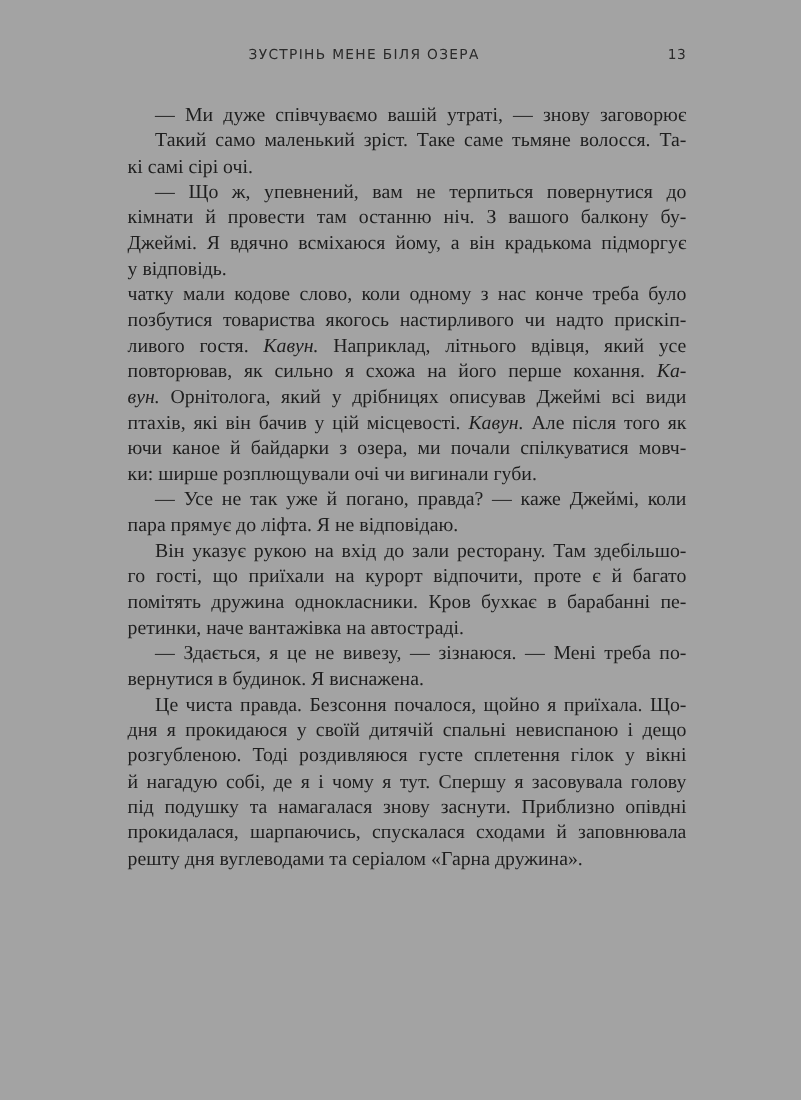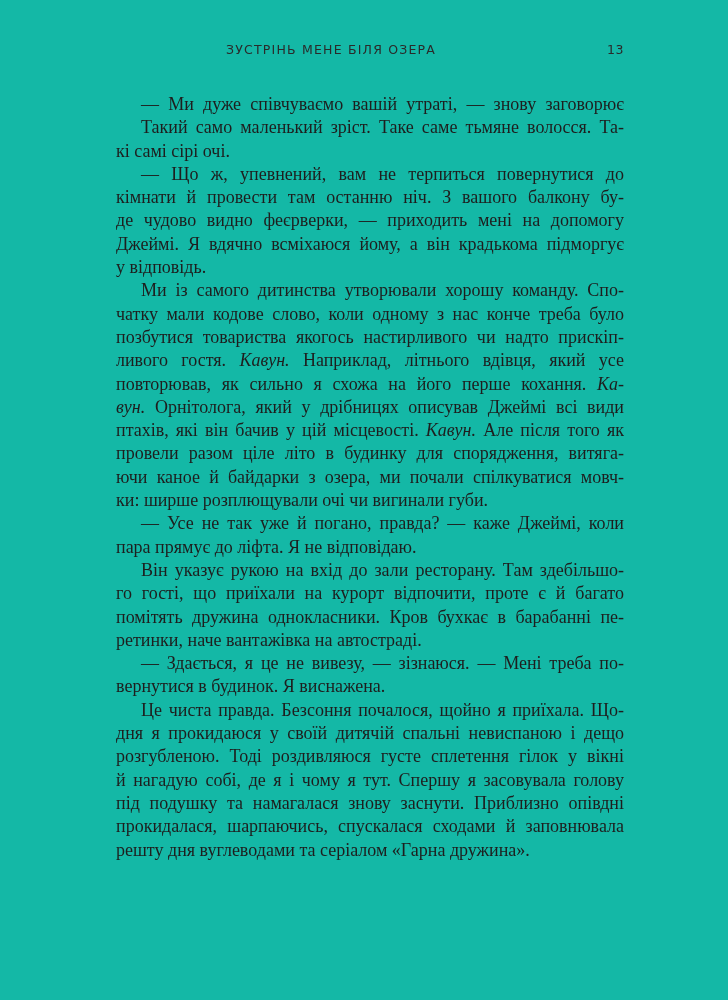--- a/index.html
+++ b/index.html
@@ -7,21 +7,21 @@
       width: 728px;
       height: 1000px;
       background: #ffffff;
       position: relative;
       overflow: hidden;
     }
     .page {
       position: absolute;
       left: 0; top: 0;
       width: 728px; height: 1000px;
-      background: #14b8a6;
+      background: #a3a3a3;
     }
     .running-head {
       position: absolute;
       top: 40px;
       left: 116px;
       width: 508px;
       height: 20px;
       font-family: "DejaVu Sans", sans-serif;
       font-size: 12.5px;
       letter-spacing: 1.2px;
@@ -68,31 +68,28 @@
     <span class="title">ЗУСТРІНЬ МЕНЕ БІЛЯ ОЗЕРА</span>
     <span class="folio">13</span>
   </div>
 
   <div class="body-text" id="body-text">
       <span class="line indent">— Ми дуже співчуваємо вашій утраті, — знову заговорює</span>
       <span class="line indent">Такий само маленький зріст. Таке саме тьмяне волосся. Та-</span>
       <span class="line last">кі самі сірі очі.</span>
       <span class="line indent">— Що ж, упевнений, вам не терпиться повернутися до</span>
       <span class="line">кімнати й провести там останню ніч. З вашого балкону бу-</span>
-      <span class="line">де чудово видно феєрверки, — приходить мені на допомогу</span>
       <span class="line">Джеймі. Я вдячно всміхаюся йому, а він крадькома підморгує</span>
       <span class="line last">у відповідь.</span>
-      <span class="line indent">Ми із самого дитинства утворювали хорошу команду. Спо-</span>
       <span class="line">чатку мали кодове слово, коли одному з нас конче треба було</span>
       <span class="line">позбутися товариства якогось настирливого чи надто прискіп-</span>
       <span class="line">ливого гостя. <em>Кавун.</em> Наприклад, літнього вдівця, який усе</span>
       <span class="line">повторював, як сильно я схожа на його перше кохання. <em>Ка-</em></span>
       <span class="line"><em>вун.</em> Орнітолога, який у дрібницях описував Джеймі всі види</span>
       <span class="line">птахів, які він бачив у цій місцевості. <em>Кавун.</em> Але після того як</span>
-      <span class="line">провели разом ціле літо в будинку для спорядження, витяга-</span>
       <span class="line">ючи каное й байдарки з озера, ми почали спілкуватися мовч-</span>
       <span class="line last">ки: ширше розплющували очі чи вигинали губи.</span>
       <span class="line indent">— Усе не так уже й погано, правда? — каже Джеймі, коли</span>
       <span class="line last">пара прямує до ліфта. Я не відповідаю.</span>
       <span class="line indent">Він указує рукою на вхід до зали ресторану. Там здебільшо-</span>
       <span class="line">го гості, що приїхали на курорт відпочити, проте є й багато</span>
       <span class="line">помітять дружина однокласники. Кров бухкає в барабанні пе-</span>
       <span class="line last">ретинки, наче вантажівка на автостраді.</span>
       <span class="line indent">— Здається, я це не вивезу, — зізнаюся. — Мені треба по-</span>
       <span class="line last">вернутися в будинок. Я виснажена.</span>

